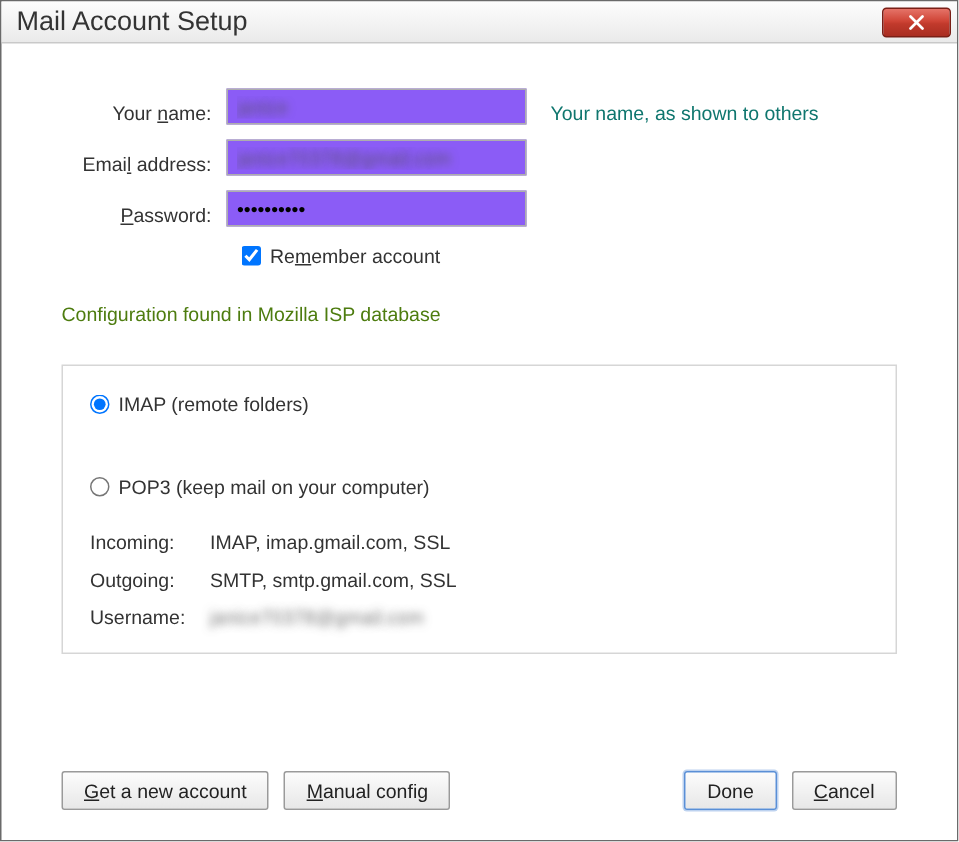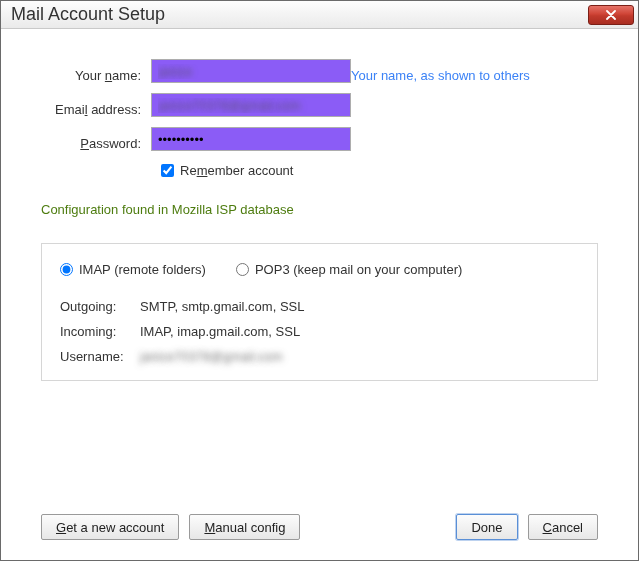--- a/index.html
+++ b/index.html
@@ -72,22 +72,22 @@
     padding: 2px 6px;
     font-family: inherit;
     font-size: 13px;
     background: #8b5cf6;
   }
   .form-input.blurred {
     color: transparent;
     text-shadow: 0 0 6px rgba(80,80,80,0.8);
   }
   .form-hint {
-    margin-left: 0;
-    color: #3b82f6;
+    margin-left: 16px;
+    color: #0f766e;
   }
   .checkbox-row {
     display: flex;
     align-items: center;
     margin-left: 120px;
     margin-top: 2px;
     margin-bottom: 20px;
   }
   .checkbox-row input[type="checkbox"] {
     margin: 0 6px 0 0;
@@ -97,22 +97,23 @@
     color: #4d7c0f;
   }
   .config-box {
     border: 1px solid #d6d6d6;
     padding: 18px 18px 16px 18px;
     margin-bottom: 30px;
   }
   .radio-row {
     display: flex;
     align-items: flex-start;
-    gap: 30px;
+    gap: 40px;
     margin-bottom: 22px;
+    flex-direction: column;
   }
   .radio-item {
     display: flex;
     align-items: center;
     gap: 6px;
     cursor: pointer;
   }
   .radio-item input[type="radio"] { margin:0; }
   .cfg-row {
     display: flex;
@@ -207,26 +208,26 @@
           <input type="radio" name="proto" checked="" style="">
           <span>IMAP (remote folders)</span>
         </label>
         <label class="radio-item">
           <input type="radio" name="proto" style="">
           <span>POP3 (keep mail on your computer)</span>
         </label>
       </div>
 
       <div class="cfg-row">
+        <div class="cfg-label">Incoming:</div>
+        <div class="cfg-value">IMAP, imap.gmail.com, SSL</div>
+      </div>
+      <div class="cfg-row">
         <div class="cfg-label">Outgoing:</div>
         <div class="cfg-value">SMTP, smtp.gmail.com, SSL</div>
-      </div>
-      <div class="cfg-row">
-        <div class="cfg-label">Incoming:</div>
-        <div class="cfg-value">IMAP, imap.gmail.com, SSL</div>
       </div>
       <div class="cfg-row" style="margin-bottom:0;">
         <div class="cfg-label">Username:</div>
         <div class="cfg-value blurred">janice70378@gmail.com</div>
       </div>
     </div>
 
     <div class="button-row">
       <button class="btn">
         <span class="u">G</span>

